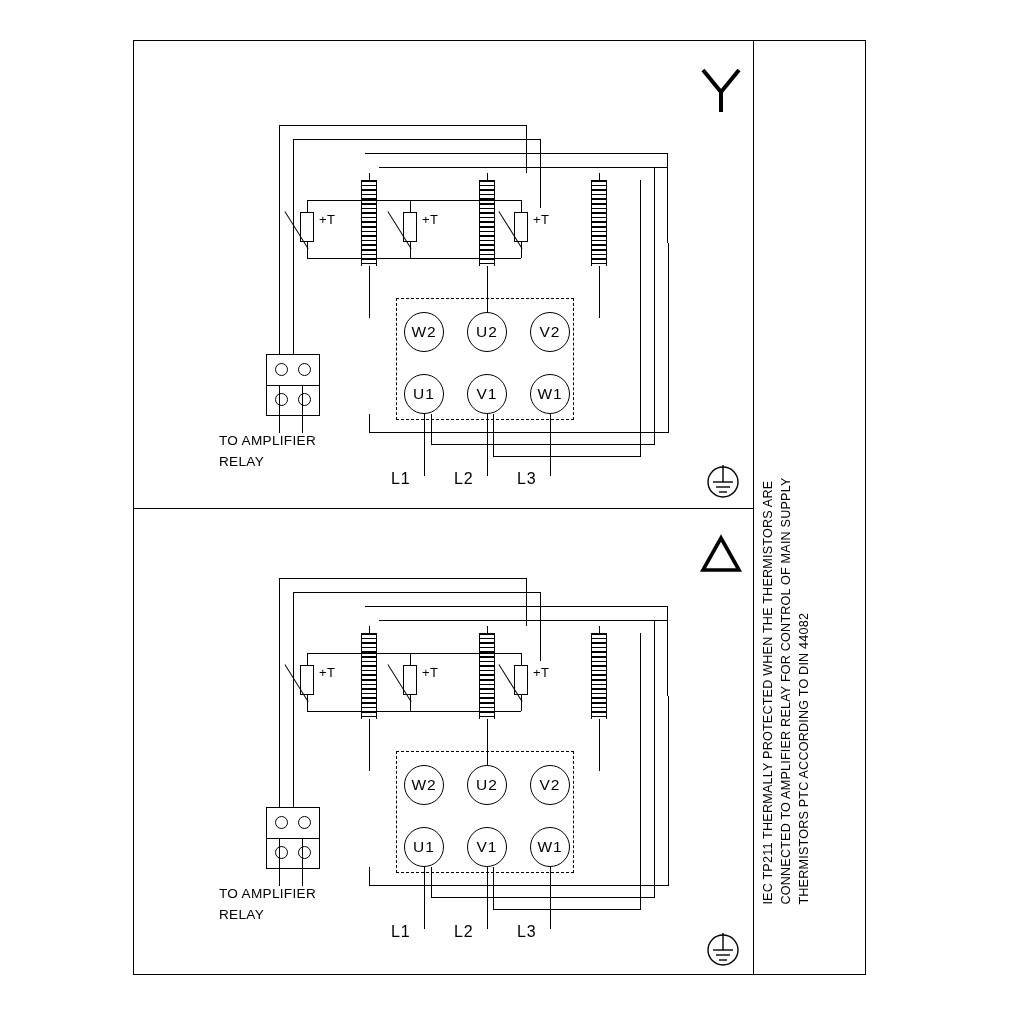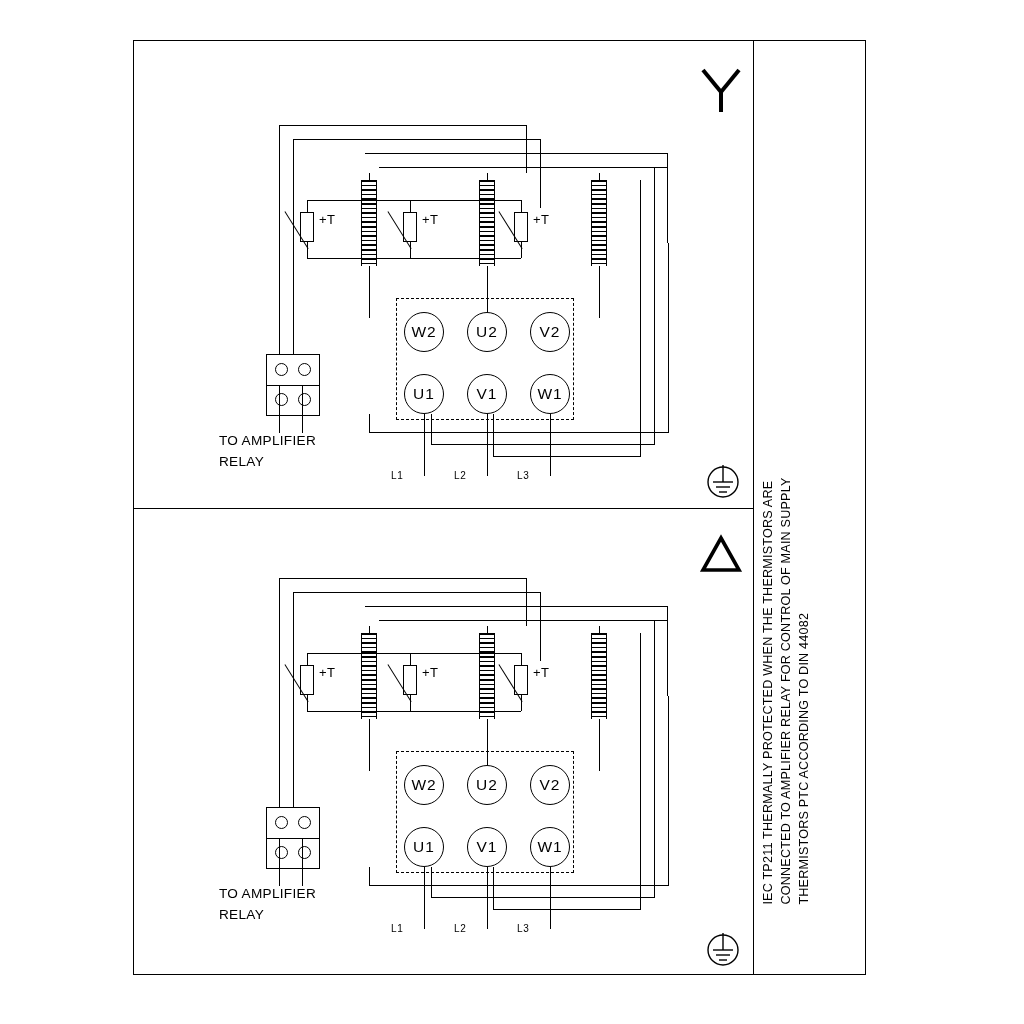--- a/index.html
+++ b/index.html
@@ -126,21 +126,21 @@
     transform: rotate(-32deg);
     transform-origin: center;
   }
   .t-label {
     position: absolute;
     font-size: 13px;
     letter-spacing: 0.3px;
   }
   .phase-label {
     position: absolute;
-    font-size: 10px;
+    font-size: 16px;
     letter-spacing: 0.8px;
   }
   .amp-label {
     position: absolute;
     font-size: 13.6px;
     letter-spacing: 0.3px;
     line-height: 21px;
     white-space: nowrap;
   }
   

